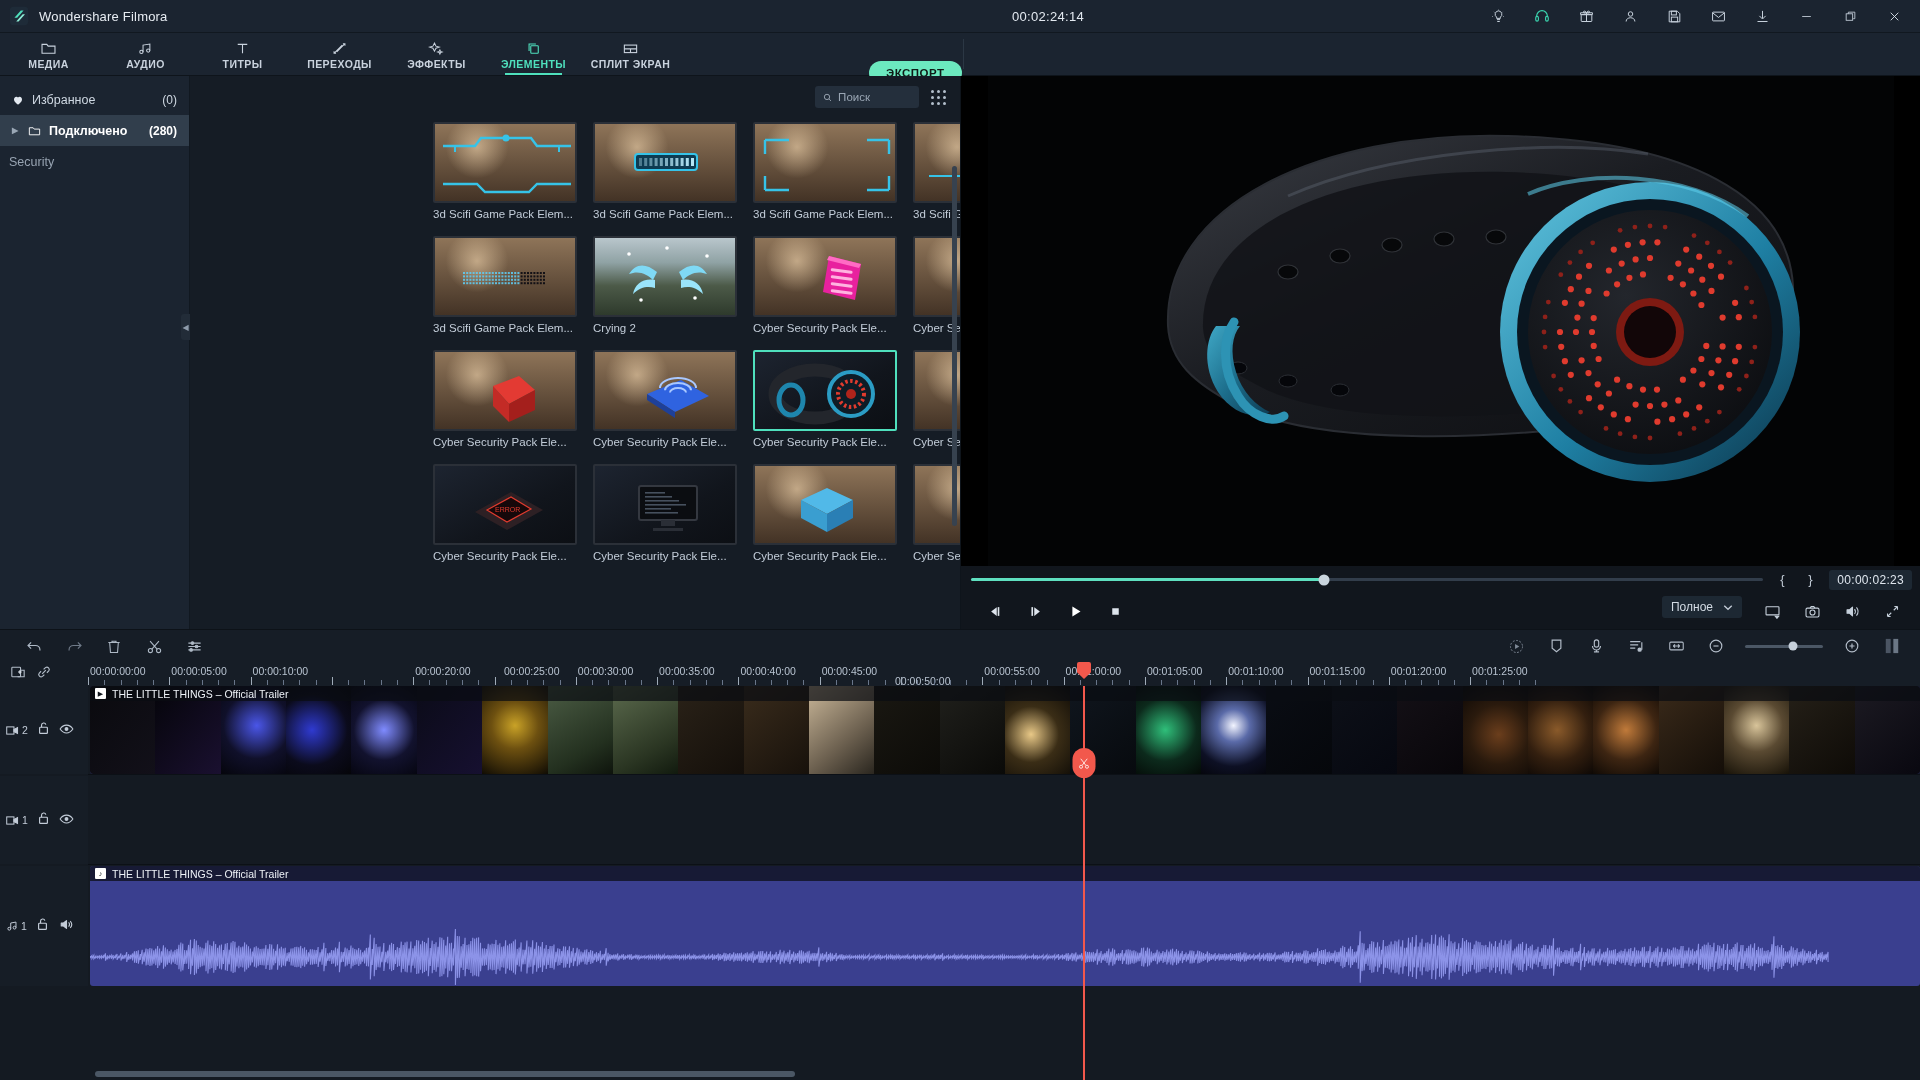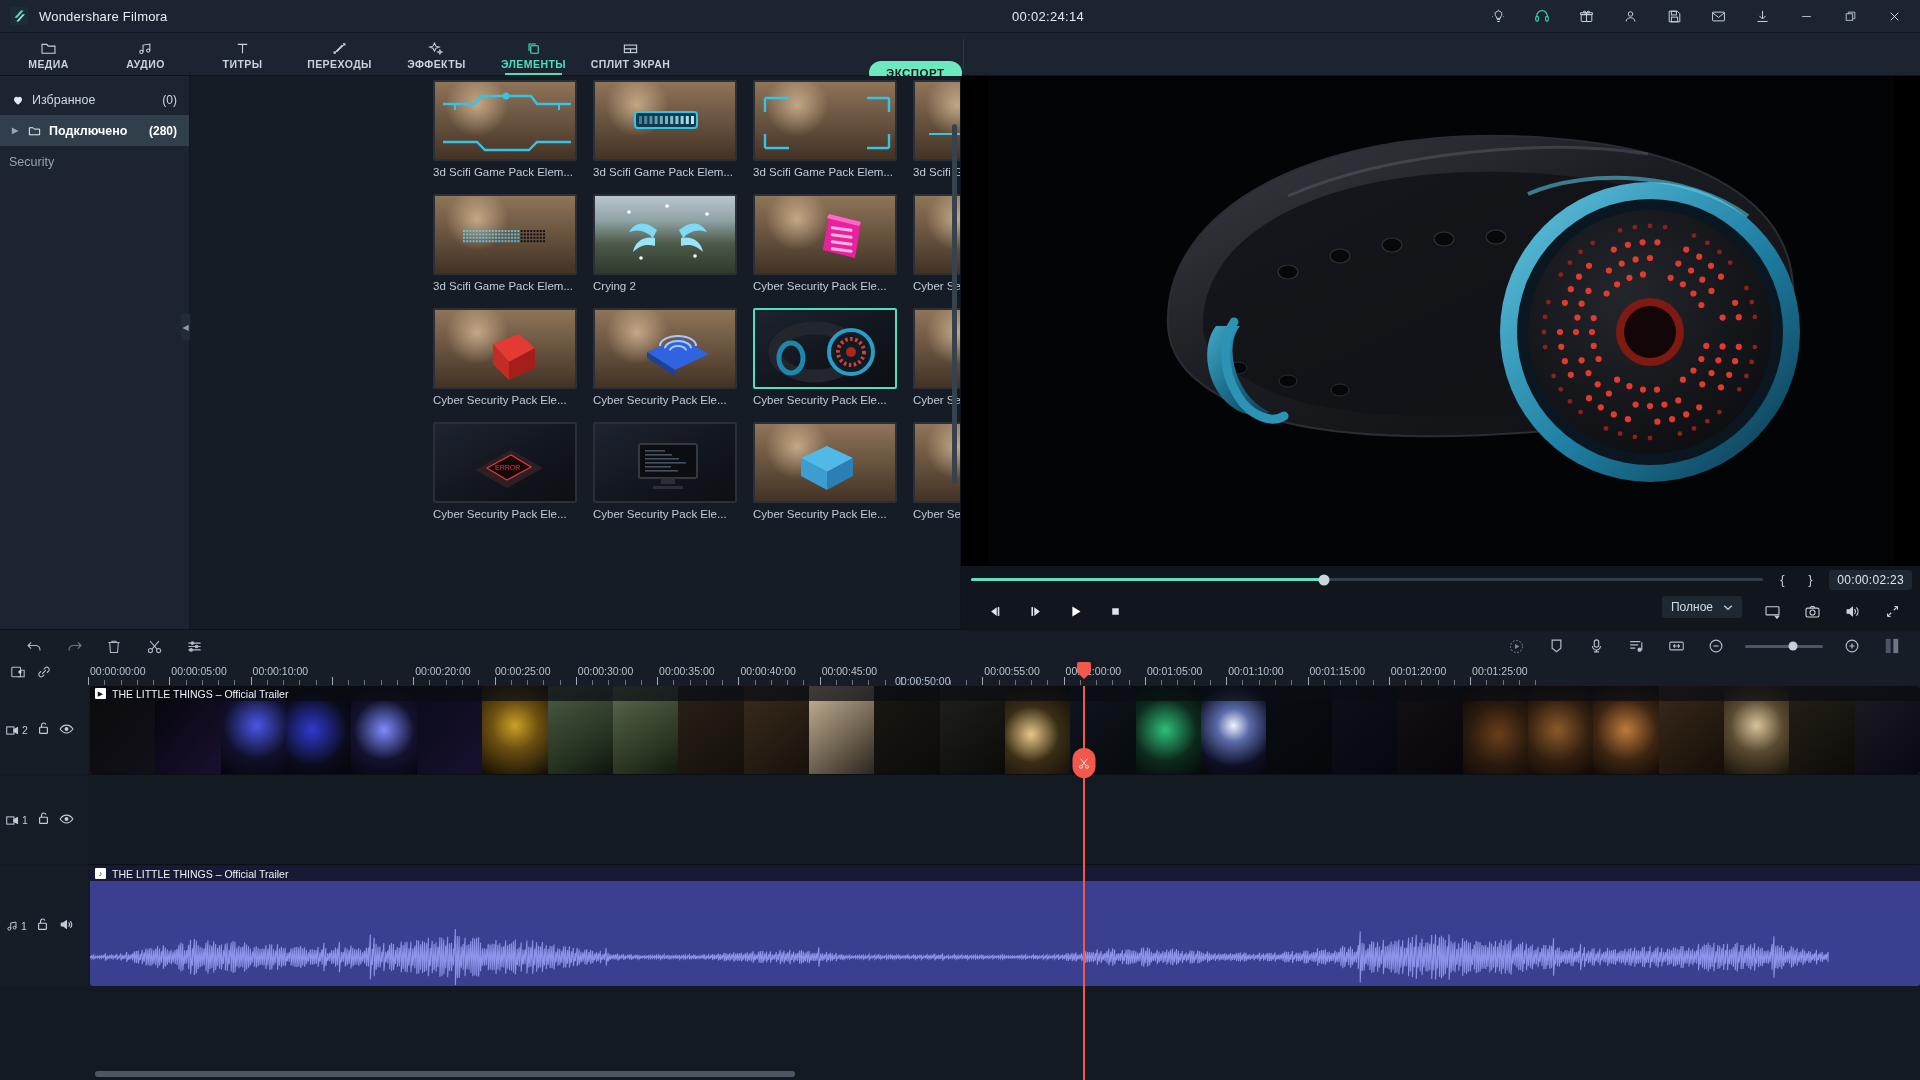--- a/index.html
+++ b/index.html
@@ -361,20 +361,40 @@
           <path d="M2.5 18V5h7l2 2.5h10V18z"></path>
           </svg>
         <span>Подключено</span>
         <span class="count">(280)</span>
       </div>
       <div class="libnav-foot">Security</div>
       <div class="collapse-handle">◀</div>
     </div>
 
     <div class="browser">
+      <div class="browser-top">
+        <div class="searchbox">
+          <svg width="11" height="11" viewBox="0 0 24 24" fill="none" stroke="#aab5c2" stroke-width="2.2">
+            <circle cx="10.5" cy="10.5" r="7"></circle>
+              <path d="M16 16l5 5"></path>
+            </svg>
+          <input placeholder="Поиск" style="">
+        </div>
+        <div class="griddots">
+          <i></i>
+            <i></i>
+            <i></i>
+            <i></i>
+            <i></i>
+            <i></i>
+            <i></i>
+            <i></i>
+            <i></i>
+        </div>
+      </div>
 
       <div class="grid-wrap">
         <div class="grid" id="asset-grid">
             <div class="cell">
               <div class="thumb">
                 <div class="bg-desert"></div>
                 <svg viewBox="0 0 144 81" width="144" height="81" style="position: absolute; inset: 0px;">
                   <path d="M8 22 H40 L46 14 H96 L102 22 H136" fill="none" stroke="#36c3e8" stroke-width="2.4"></path>
                   <path d="M8 60 H42 L50 68 H94 L102 60 H136" fill="none" stroke="#36c3e8" stroke-width="2.4"></path>
                   <circle cx="71" cy="14" r="3.5" fill="#36c3e8"></circle>
@@ -1059,21 +1079,21 @@
           <div class="tick-min" style="left: 260.16px;"></div>
           <div class="tick-min" style="left: 276.42px;"></div>
           <div class="tick-min" style="left: 292.68px;"></div>
           <div class="tick-min" style="left: 308.94px;"></div>
           <div class="tick-lab" style="left: 325.2px;">00:00:20:00</div>
           <div class="tick-maj" style="left: 325.2px;"></div>
           <div class="tick-min" style="left: 341.46px;"></div>
           <div class="tick-min" style="left: 357.72px;"></div>
           <div class="tick-min" style="left: 373.98px;"></div>
           <div class="tick-min" style="left: 390.24px;"></div>
-          <div class="tick-lab" style="left: 405px;">00:00:25:00</div>
+          <div class="tick-lab" style="left: 414px;">00:00:25:00</div>
           <div class="tick-maj" style="left: 406.5px;"></div>
           <div class="tick-min" style="left: 422.76px;"></div>
           <div class="tick-min" style="left: 439.02px;"></div>
           <div class="tick-min" style="left: 455.28px;"></div>
           <div class="tick-min" style="left: 471.54px;"></div>
           <div class="tick-lab" style="left: 487.8px;">00:00:30:00</div>
           <div class="tick-maj" style="left: 487.8px;"></div>
           <div class="tick-min" style="left: 504.06px;"></div>
           <div class="tick-min" style="left: 520.32px;"></div>
           <div class="tick-min" style="left: 536.58px;"></div>

